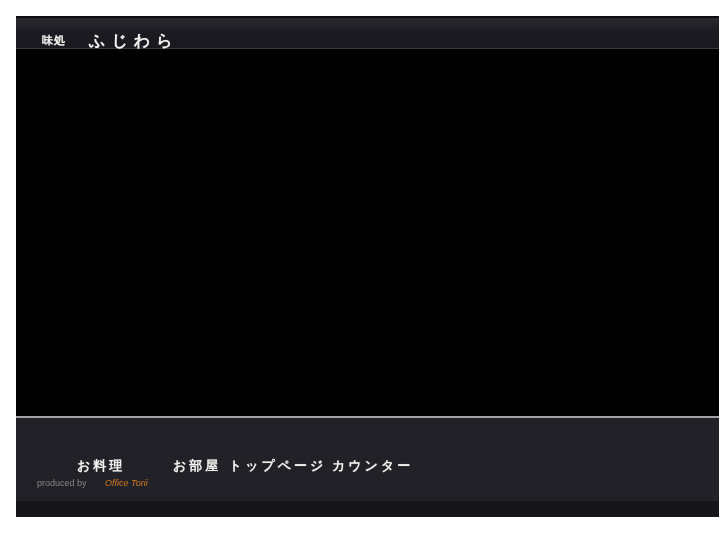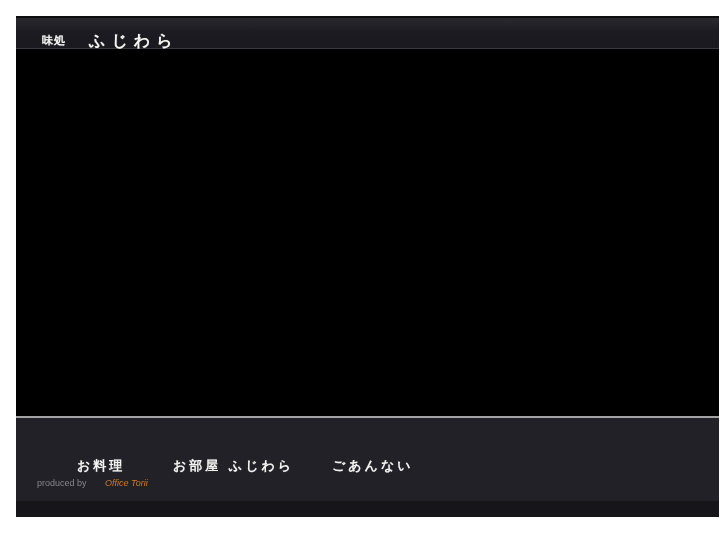--- a/index.html
+++ b/index.html
@@ -124,22 +124,22 @@
     <div class="logo">
       <span class="logo-prefix">味処</span><span class="logo-name">ふじわら</span>
     </div>
   </div>
 
   <div class="main-visual"></div>
 
   <div class="bottombar">
     <div class="footnav">
       <a class="nav-1" href="#"><span class="nav-label">お料理</span></a>
-      <a class="nav-2" href="#"><span class="nav-label">お部屋 ふじわら</span></a>
-      <a class="nav-3" href="#"><span class="nav-label">ごあんない</span></a>
+      <a class="nav-2" href="#"><span class="nav-label">お部屋 トップページ</span></a>
+      <a class="nav-3" href="#"><span class="nav-label">カウンター</span></a>
     </div>
     <div class="credits">
       <div class="produced"><span>produced by </span><span class="brand">Office Torii</span></div>
     </div>
   </div>
 
   <div class="bottom-strip"></div>
 
 </div>
 

